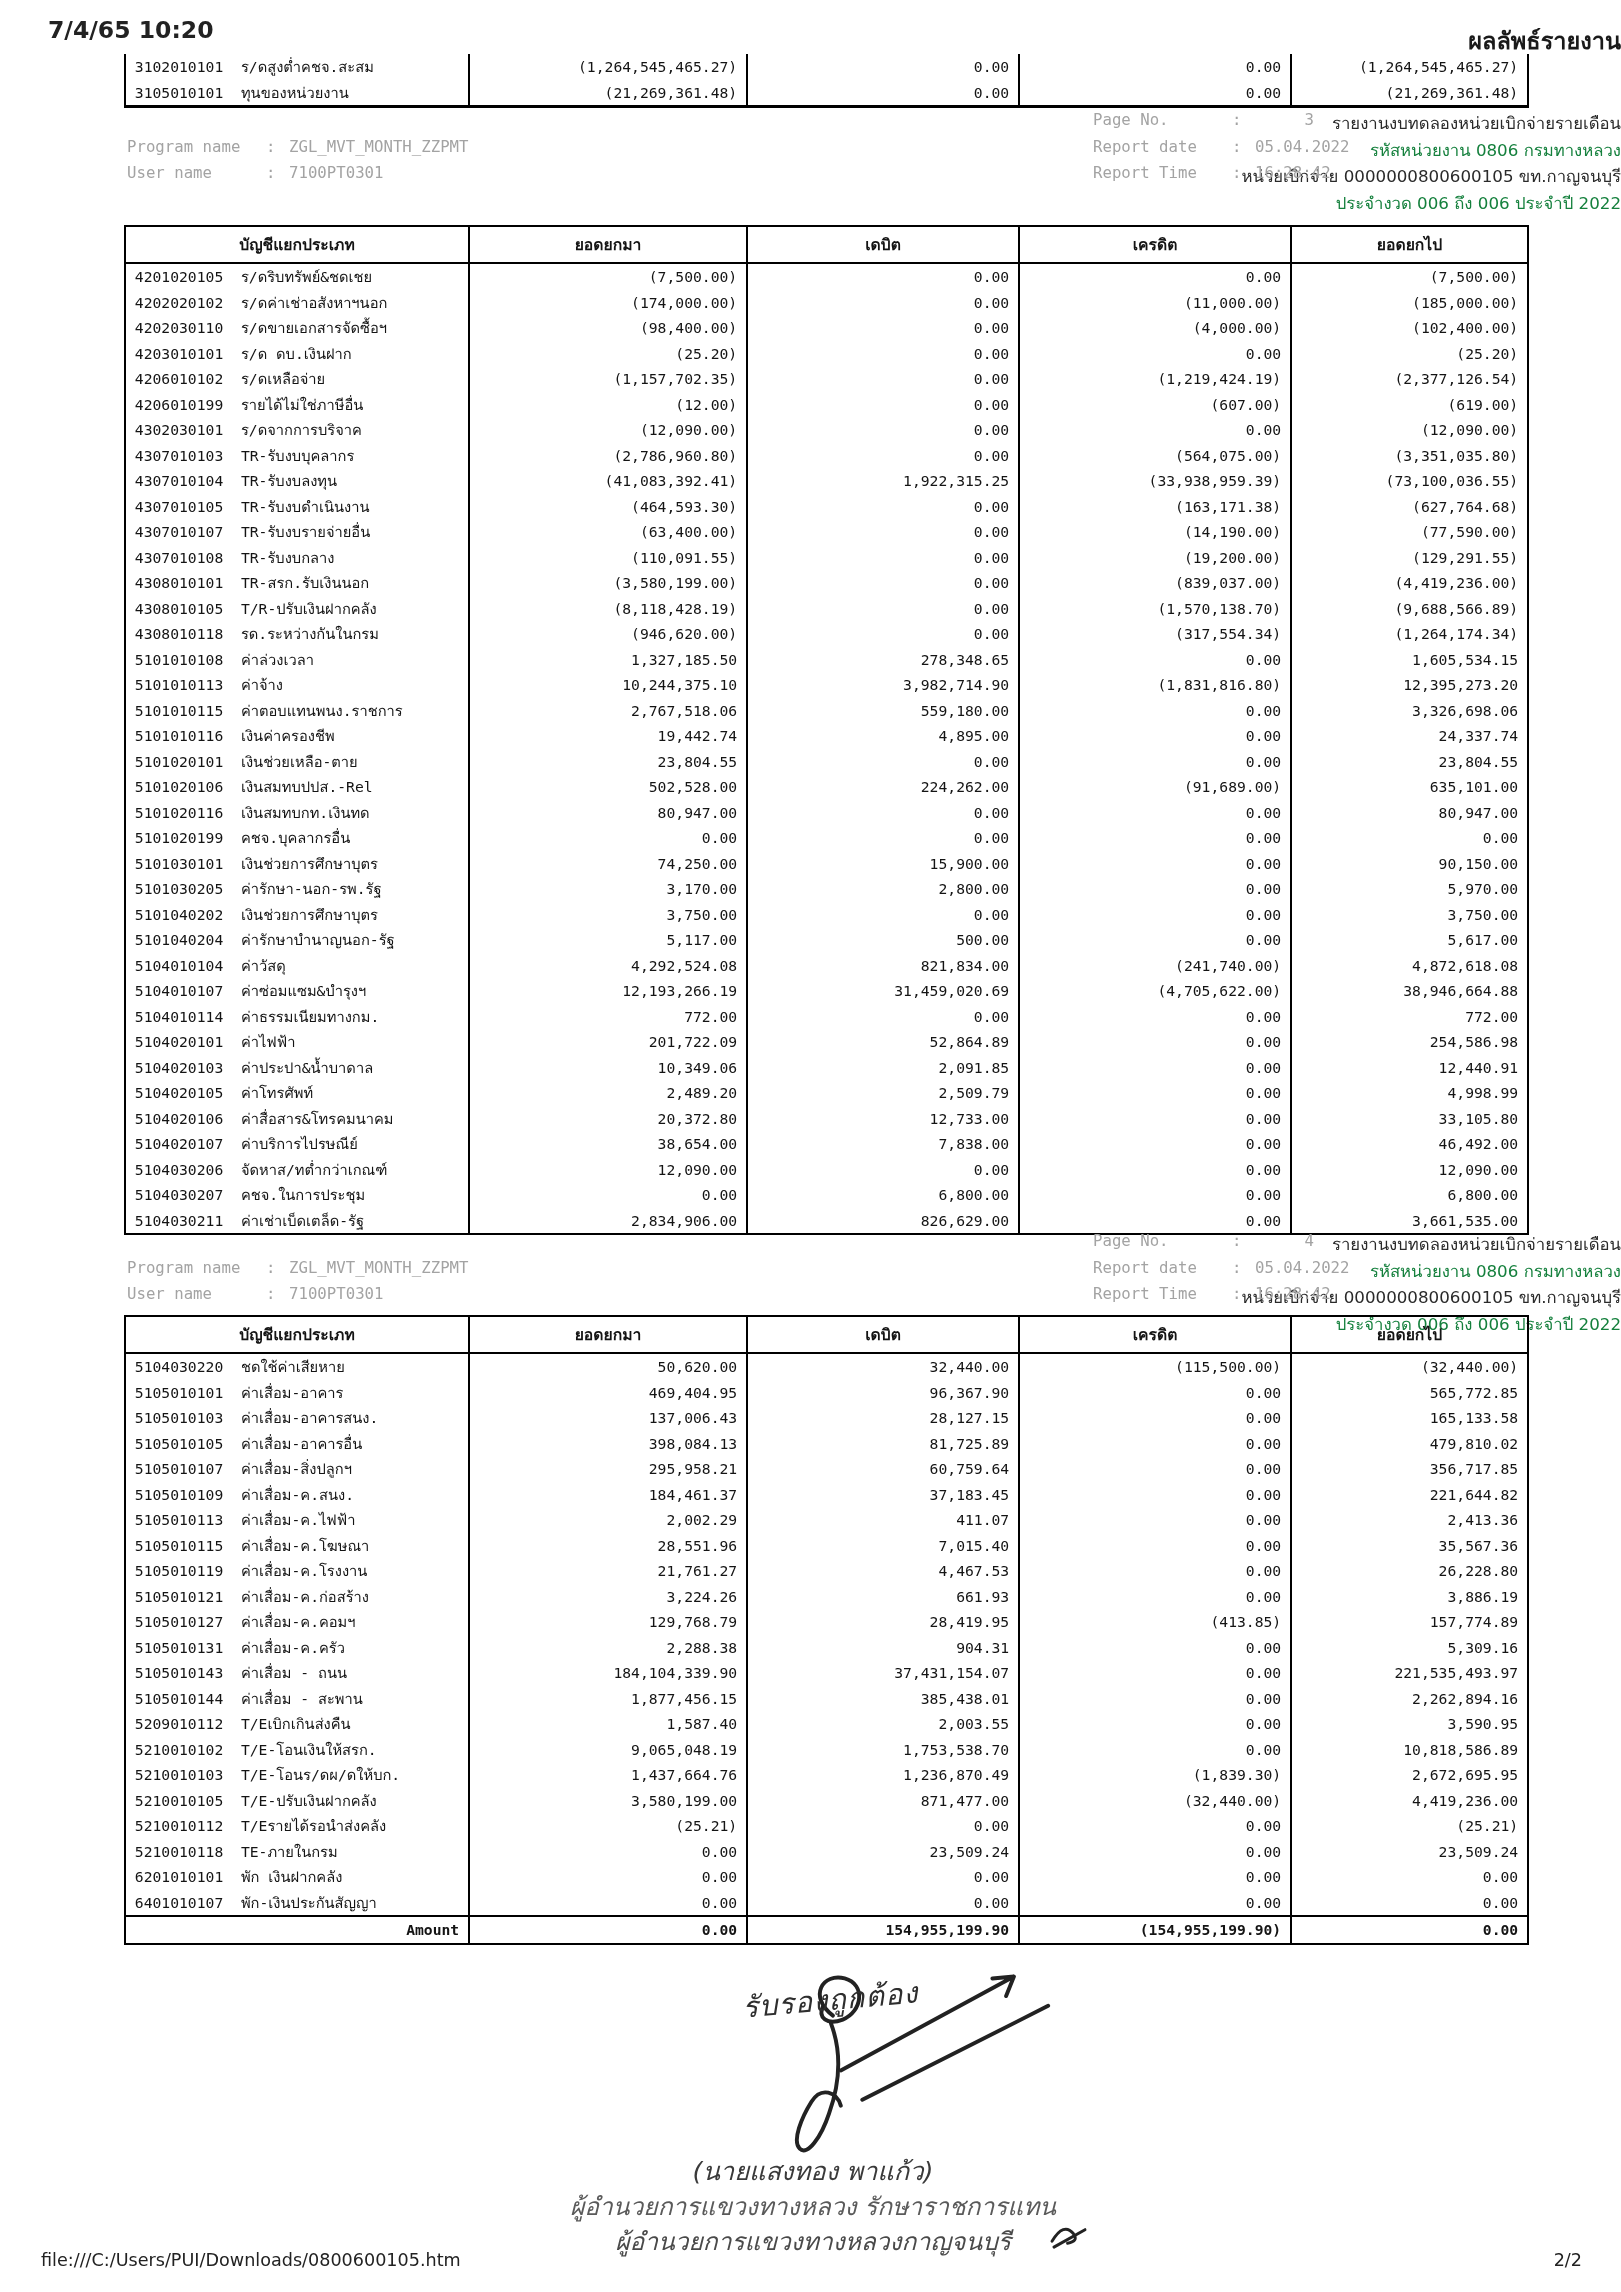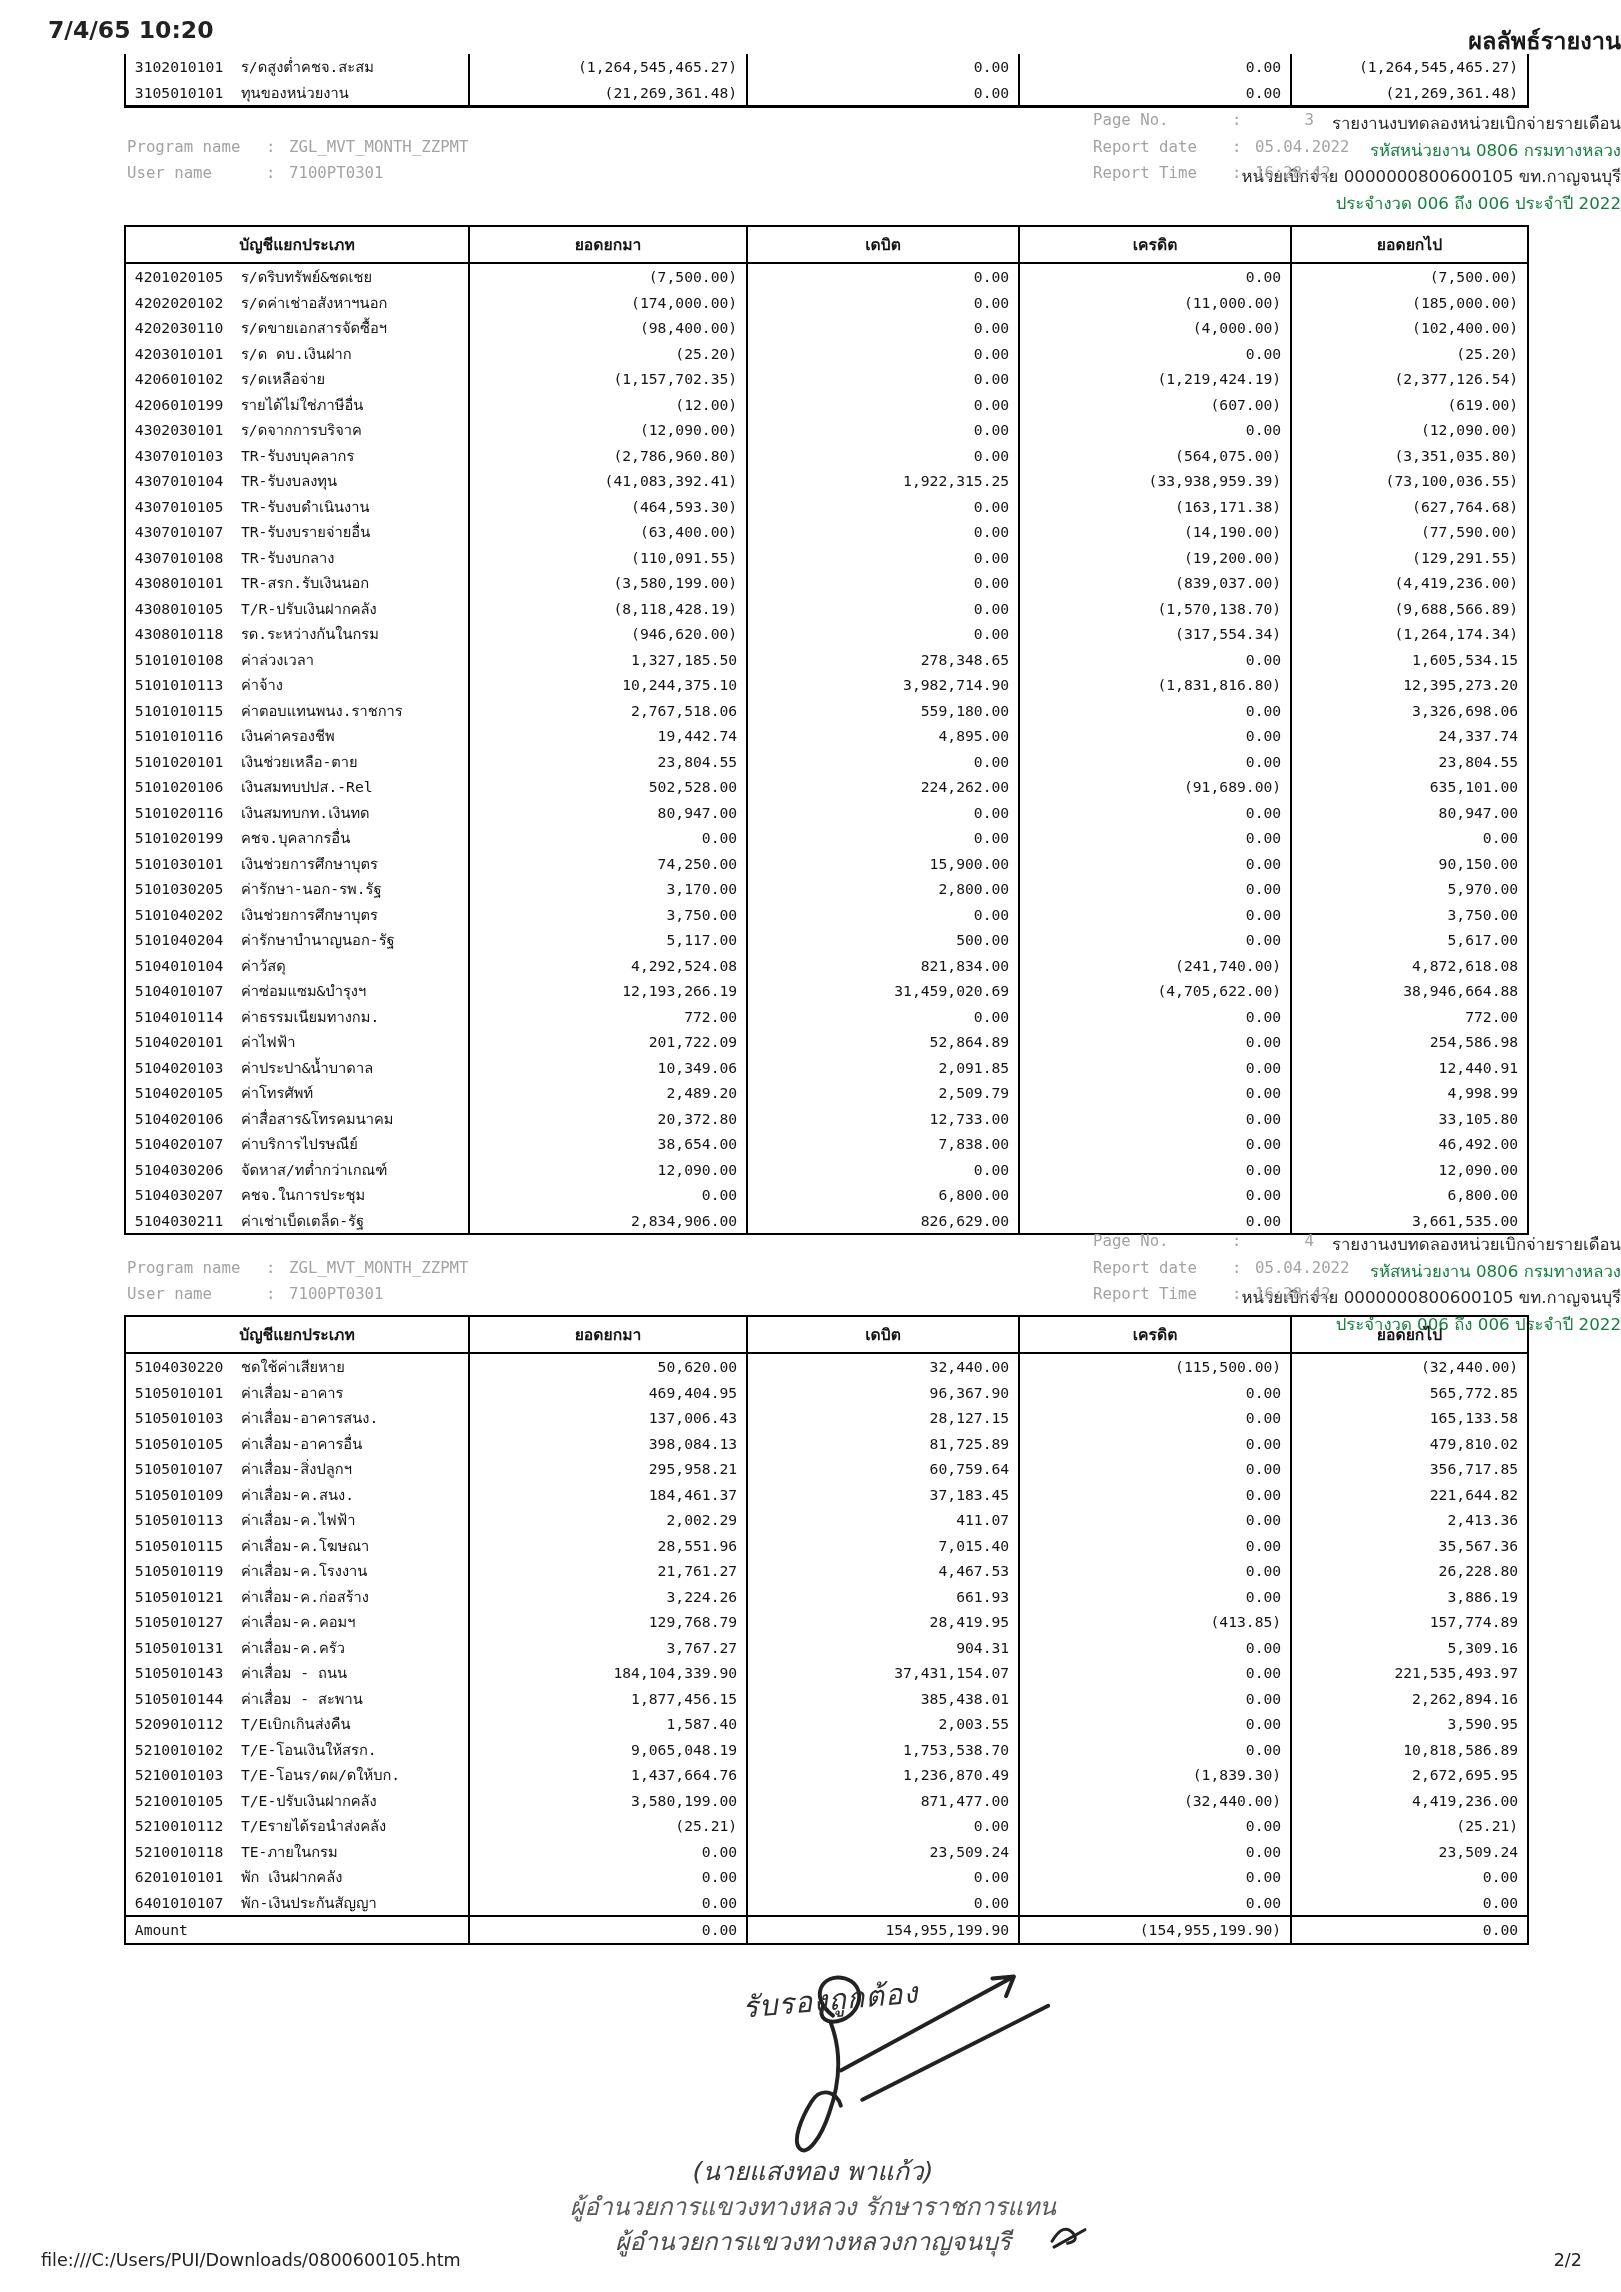--- a/index.html
+++ b/index.html
@@ -14,21 +14,21 @@
   table.tbl td,table.tbl th{overflow:hidden;white-space:pre;padding:0 8.8px;height:25.5px;line-height:25.5px;}
   col.w0{width:344px}col.w1{width:278px}col.w2{width:272px}col.w3{width:272px}col.w4{width:237px}
   table.tbl td,table.tbl th{border-left:2px solid #000;border-right:2px solid #000;}
   table.tbl thead th{border-top:2.9px solid #000;border-bottom:2.9px solid #000;font-size:15.7px;font-weight:bold;
                      text-align:center;height:35px;line-height:35px;}
   table.tbl tbody{border-bottom:2.9px solid #000;}
   td.acc{text-align:left;font-family:"DejaVu Sans Mono","Liberation Mono",monospace;}
   td.num{text-align:right;font-family:"DejaVu Sans Mono","Liberation Mono",monospace;}
   table.partial{top:54px;}
   table.partial tbody{border-bottom:3.9px solid #000;}
-  tr.total td{border-top:2.9px solid #000;font-weight:normal;}
+  tr.total td{border-top:2.9px solid #000;font-weight:bold;text-align:right;}
   table.t1{top:225px;}
   table.t2{top:1315px;}
   
   .sect{position:absolute;left:0;width:1621px;height:116px;font-size:16.7px;}
   .sect .l1,.sect .l2,.sect .l3,.sect .l4{position:absolute;left:0;width:100%;height:25.5px;}
   .sect .l1{top:0}.sect .l2{top:26.5px}.sect .l3{top:53px}.sect .l4{top:80px}
   .sect .cen{position:absolute;left:0;width:100%;text-align:right;}
   .sect .leftcol{position:absolute;left:127px;color:#a3a3a3;font-family:"DejaVu Sans Mono","Liberation Mono",monospace;font-size:15.7px;}
   .sect .rightcol{position:absolute;left:1093px;color:#a3a3a3;font-family:"DejaVu Sans Mono","Liberation Mono",monospace;font-size:15.7px;}
   .sect .lbl{display:inline-block;min-width:135px;}
@@ -502,21 +502,21 @@
         </tr>
         <tr>
           <td class="acc">5105010127  ค่าเสื่อม-ค.คอมฯ</td>
           <td class="num">129,768.79</td>
           <td class="num">28,419.95</td>
           <td class="num">(413.85)</td>
           <td class="num">157,774.89</td>
         </tr>
         <tr>
           <td class="acc">5105010131  ค่าเสื่อม-ค.ครัว</td>
-          <td class="num">3,767.27</td>
+          <td class="num">2,288.38</td>
           <td class="num">904.31</td>
           <td class="num">0.00</td>
           <td class="num">5,309.16</td>
         </tr>
         <tr>
           <td class="acc">5105010143  ค่าเสื่อม - ถนน</td>
           <td class="num">184,104,339.90</td>
           <td class="num">37,431,154.07</td>
           <td class="num">0.00</td>
           <td class="num">221,535,493.97</td>

